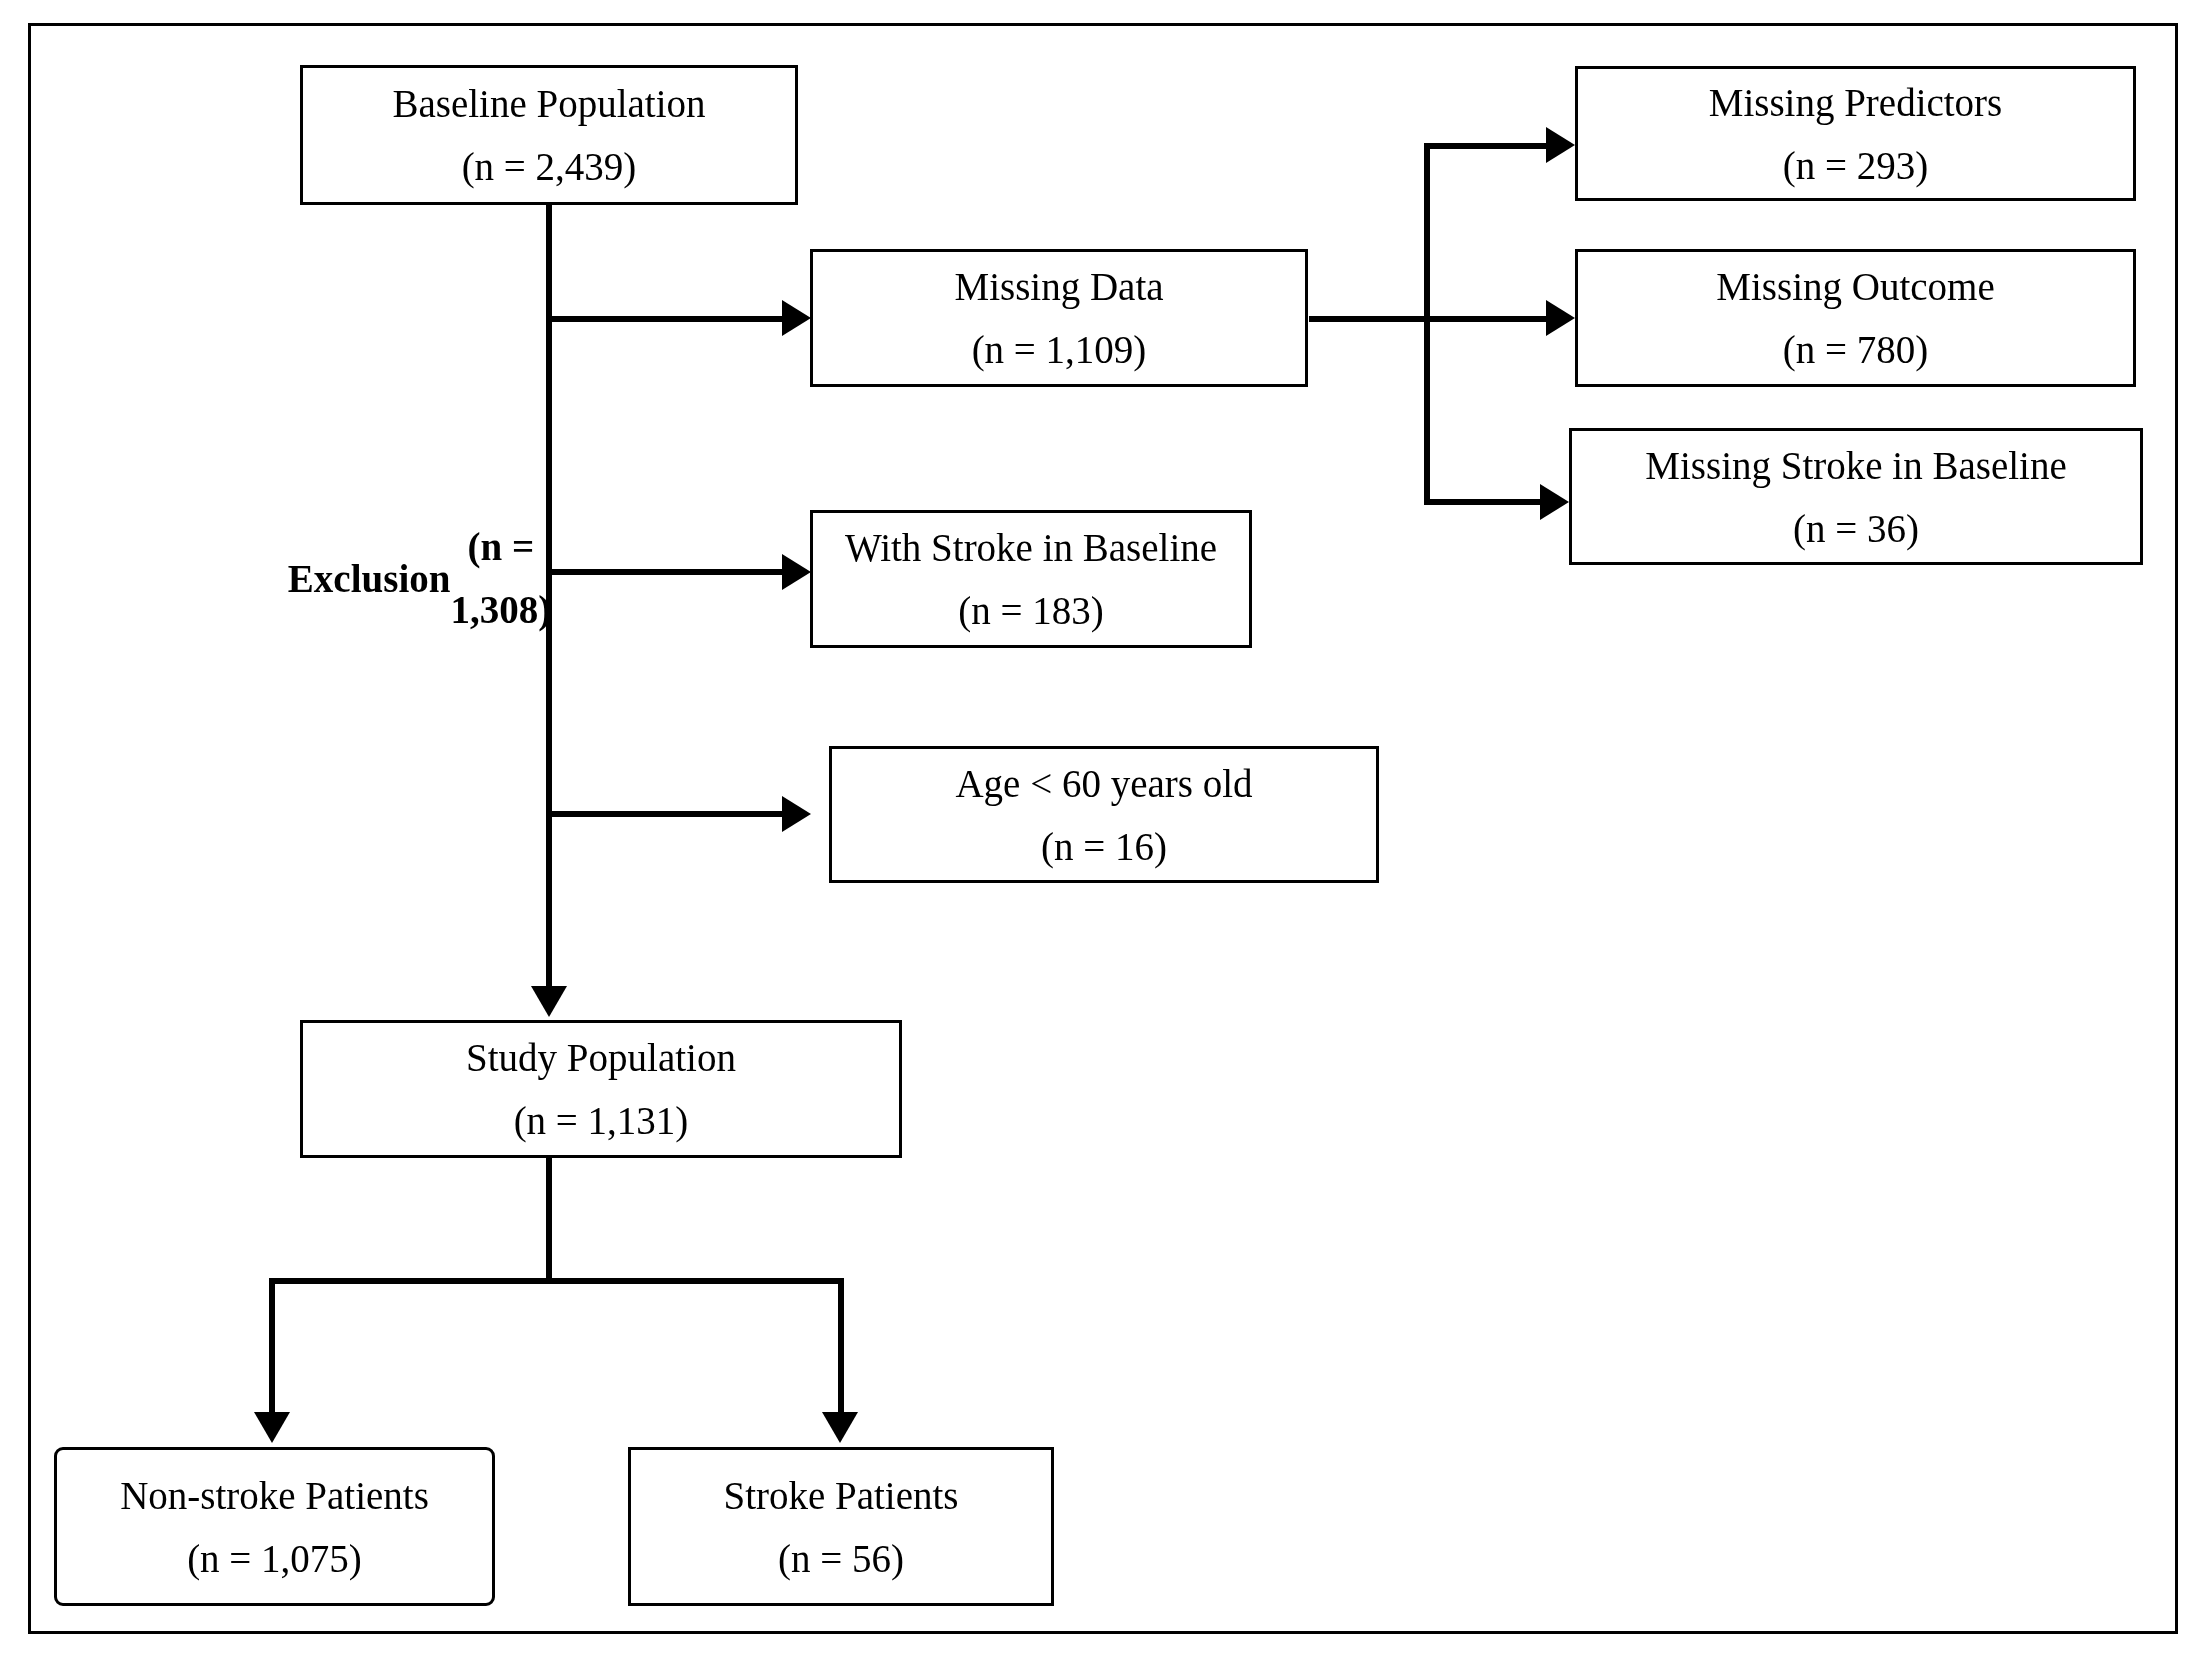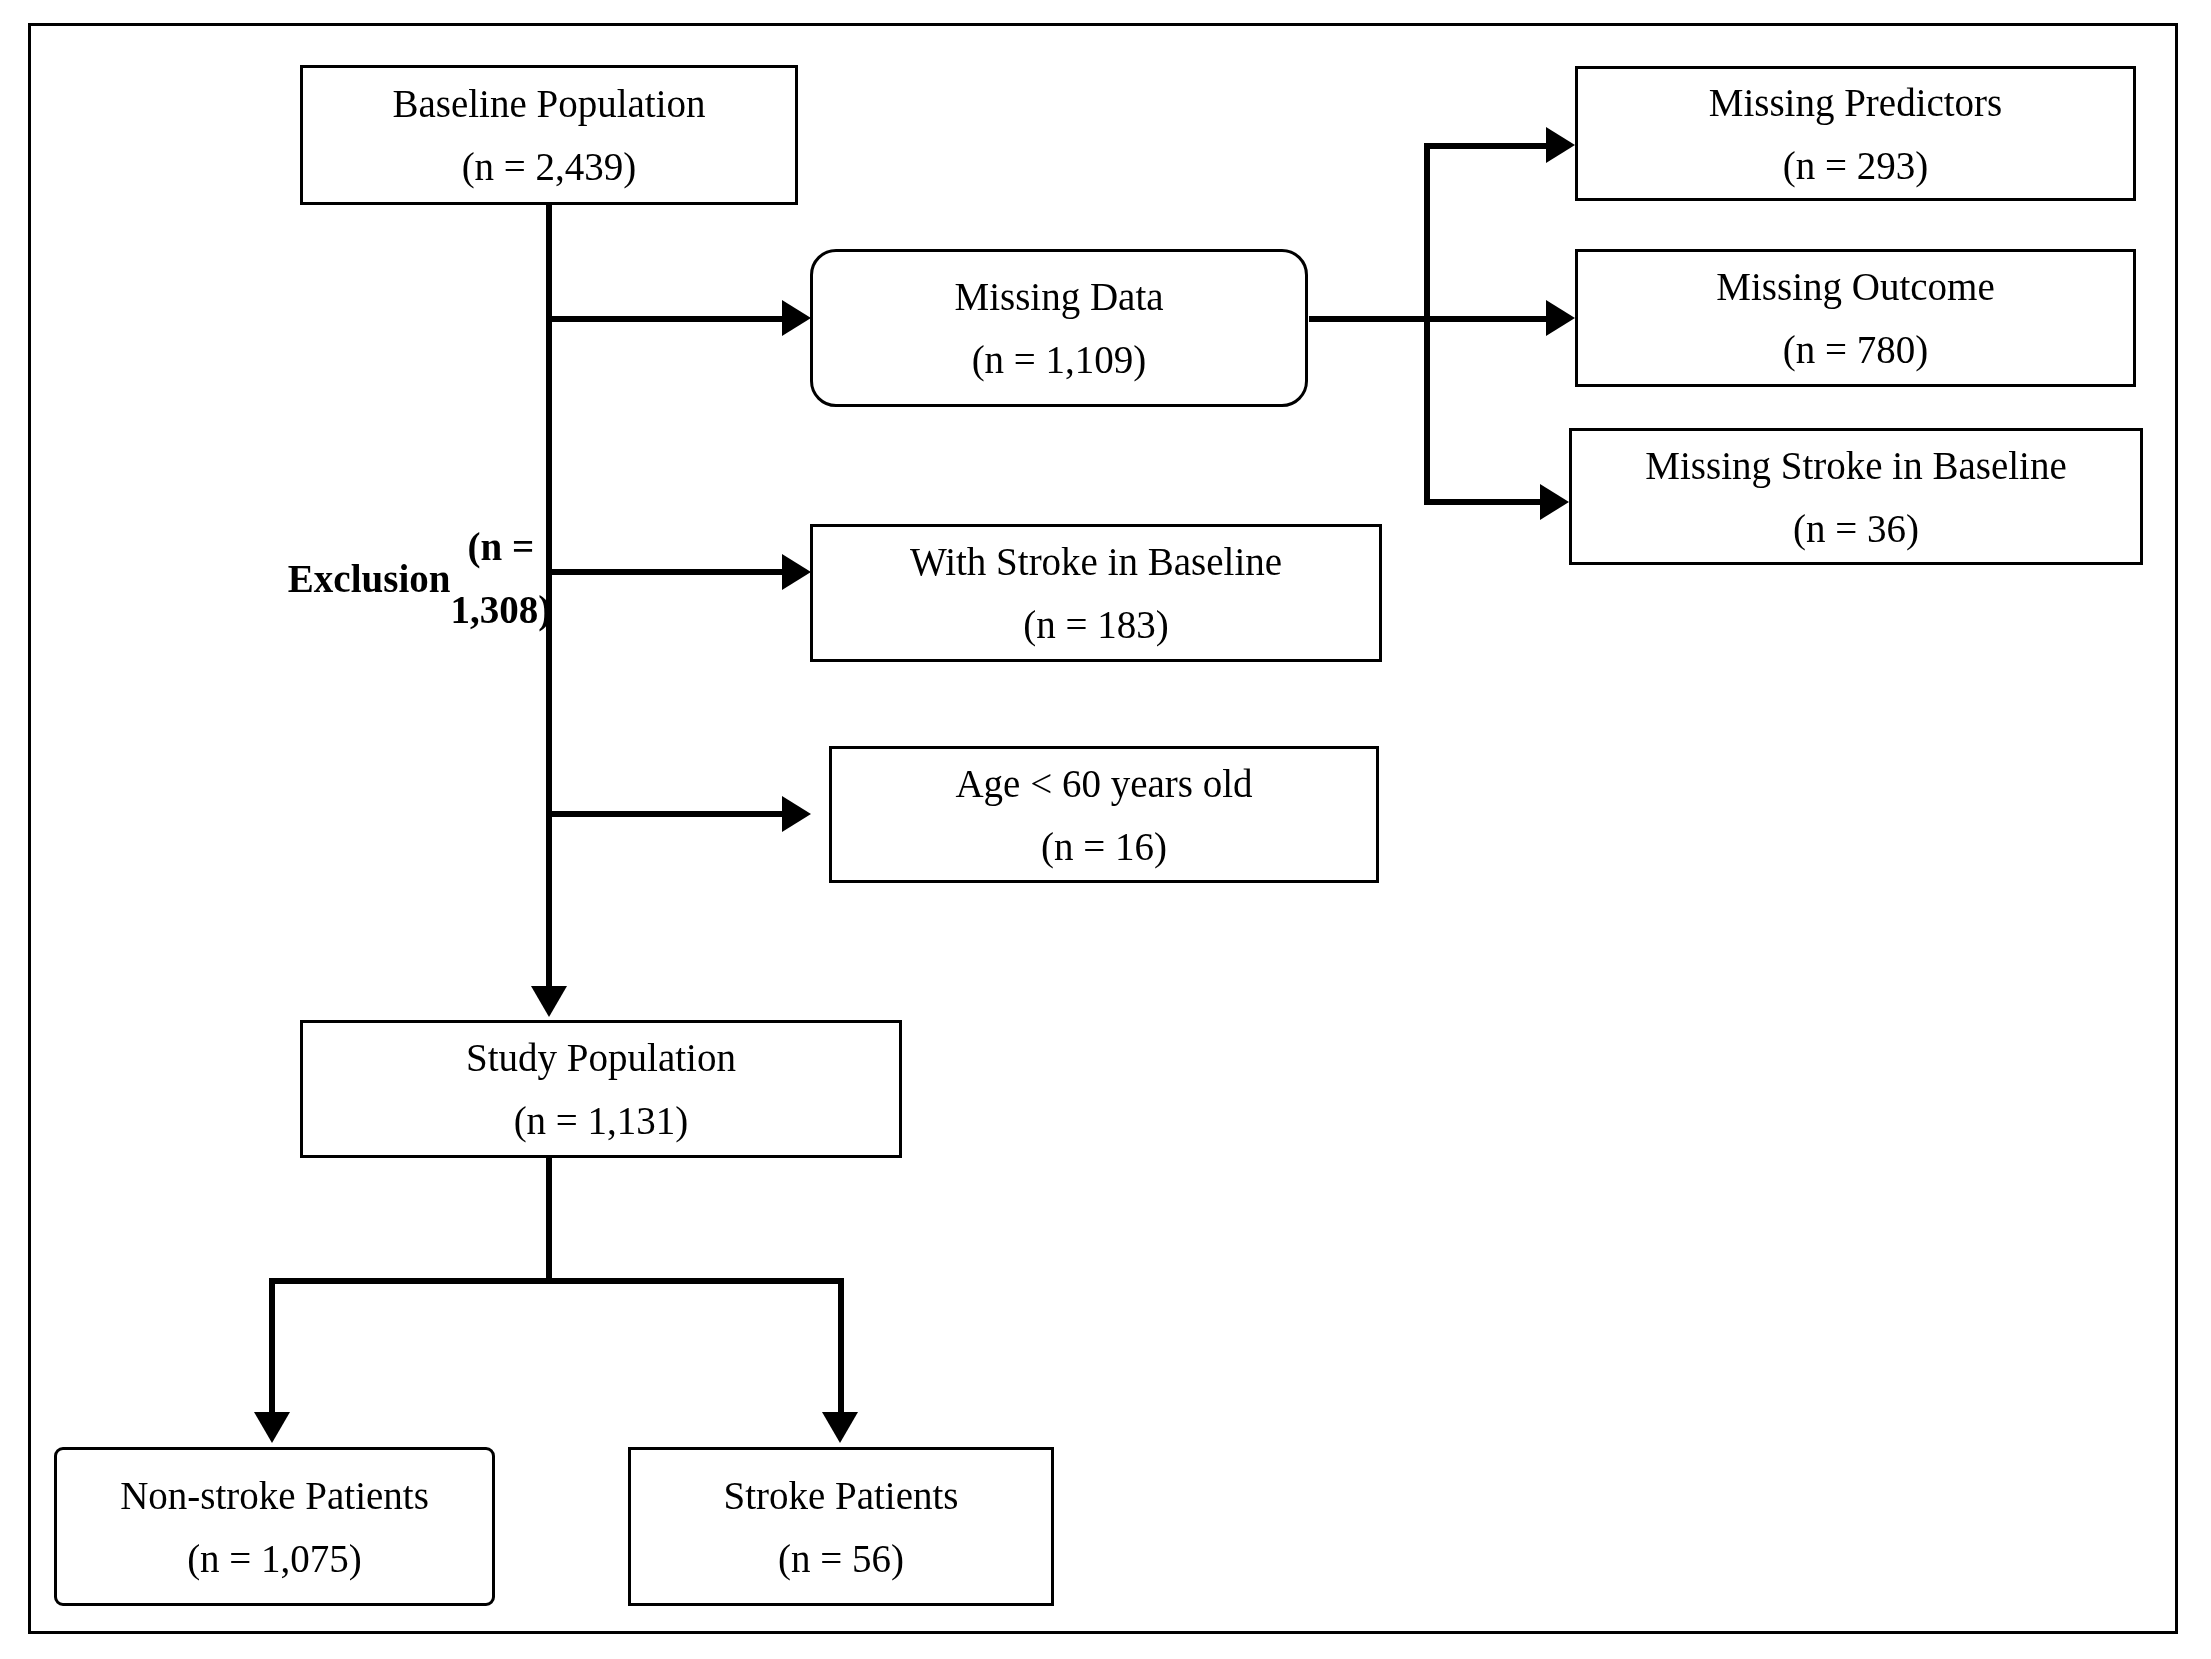--- a/index.html
+++ b/index.html
@@ -113,41 +113,41 @@
   <div class="edge-label" style="left:295px; top:509px; width:249px; height:138px;">
     <span>Exclusion</span>
     <span>(n = 1,308)</span>
   </div>
 
   <div class="box" style="left:300px; top:65px; width:498px; height:140px;">
     <span>Baseline Population</span>
     <span>(n = 2,439)</span>
   </div>
 
-  <div class="box" style="left:810px; top:249px; width:498px; height:158px;border-radius:26px;">
+  <div class="box" style="left:810px; top:249px; width:498px; height:138px;">
     <span>Missing Data</span>
     <span>(n = 1,109)</span>
   </div>
 
   <div class="box" style="left:1575px; top:66px; width:561px; height:135px;">
     <span>Missing Predictors</span>
     <span>(n = 293)</span>
   </div>
 
   <div class="box" style="left:1575px; top:249px; width:561px; height:138px;">
     <span>Missing Outcome</span>
     <span>(n = 780)</span>
   </div>
 
   <div class="box" style="left:1569px; top:428px; width:574px; height:137px;">
     <span>Missing Stroke in Baseline</span>
     <span>(n = 36)</span>
   </div>
 
-  <div class="box" style="left:810px; top:524px; width:572px; height:138px;">
+  <div class="box" style="left:810px; top:510px; width:442px; height:138px;">
     <span>With Stroke in Baseline</span>
     <span>(n = 183)</span>
   </div>
 
   <div class="box" style="left:829px; top:746px; width:550px; height:137px;">
     <span>Age &lt; 60 years old</span>
     <span>(n = 16)</span>
   </div>
 
   <div class="box" style="left:300px; top:1020px; width:602px; height:138px;">

